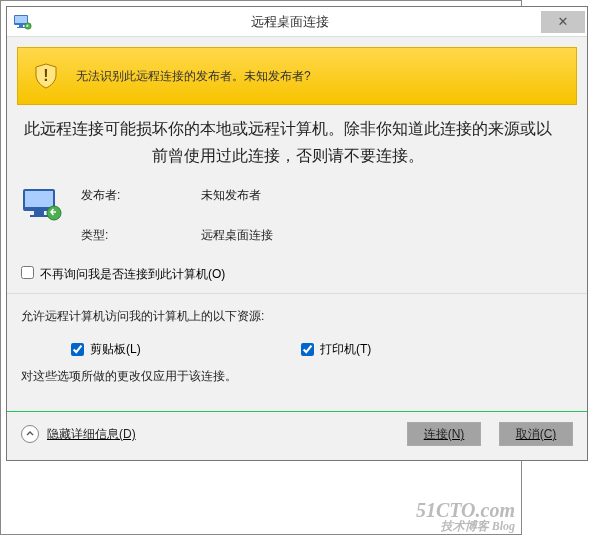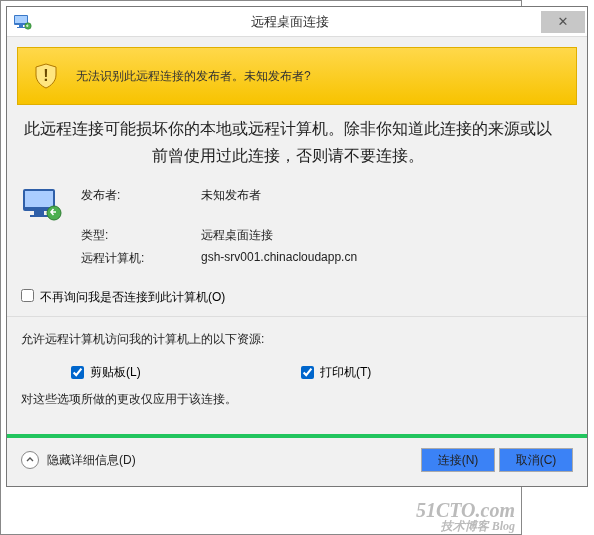--- a/index.html
+++ b/index.html
@@ -21,25 +21,25 @@
   .detail-row .lbl { width:120px; color:#222; }
   .detail-row .val { color:#222; }
   .monitor-icon { width:40px; height:34px; position:relative; }
   .cb-row { margin:22px 0 10px 0; display:flex; align-items:flex-start; }
   input[type=checkbox] { width:13px; height:13px; margin-right:6px; accent-color:#0066cc; }
   hr.sep { border:none; border-top:1px solid #ddd; margin:8px -14px; }
   .section-title { margin:14px 0 16px 0; color:#222; }
   .res-row { display:flex; margin:0 0 10px 30px; }
   .res-row label { display:flex; align-items:center; width:230px;padding-left:20px; }
   .note { margin:4px 0 16px 0; color:#222; }
-  .footer { padding:10px 14px 14px 14px; display:flex; align-items:center; border-top:4px solid #22c55e; }
+  .footer { padding:10px 14px 14px 14px; display:flex; align-items:center; border-top:1px solid #22c55e;text-decoration:underline; }
   .expand { display:flex; align-items:center; cursor:pointer; color:#222; }
   .expand .circ { width:18px; height:18px; border:1px solid #888; border-radius:50%; margin-right:8px; display:flex; align-items:center; justify-content:center; background:#fff; }
   .footer-spacer { flex:1; }
-  .btn { min-width:74px; height:24px; border:1px solid #aaa; background:#3b82f6; font-size:12px; color:#222; cursor:pointer; margin-left:4px; padding:0 11px; }
+  .btn { min-width:74px; height:24px; border:1px solid #aaa; background:#a3a3a3; font-size:12px; color:#222; cursor:pointer; margin-left:18px; padding:0 11px; }
   .watermark { position:absolute; right:6px; bottom:2px; color:#bbb; font-size:20px; font-weight:bold; font-style:italic; font-family:Georgia,serif; pointer-events:none; line-height:1; }
   .watermark .sub { font-size:12px; display:block; text-align:right; }
 </style>
 </head>
 <body>
 
 <div class="wrap">
  <div class="dialog">
 
   <div class="titlebar">
@@ -86,25 +86,20 @@
         </div>
       </div>
       <div class="lbl">发布者:</div>
       <div class="val">未知发布者</div>
     </div>
     <div class="detail-row">
       <div class="icon-col"></div>
       <div class="lbl">类型:</div>
       <div class="val">远程桌面连接</div>
     </div>
-    <div class="detail-row">
-      <div class="icon-col"></div>
-      <div class="lbl">远程计算机:</div>
-      <div class="val">gsh-srv001.chinacloudapp.cn</div>
-    </div>
 
     <div class="cb-row">
       <input type="checkbox" id="cb0" style="">
       <label for="cb0">不再询问我是否连接到此计算机(O)</label>
     </div>
 
     <hr class="sep">
 
     <div class="section-title">允许远程计算机访问我的计算机上的以下资源:</div>
 

